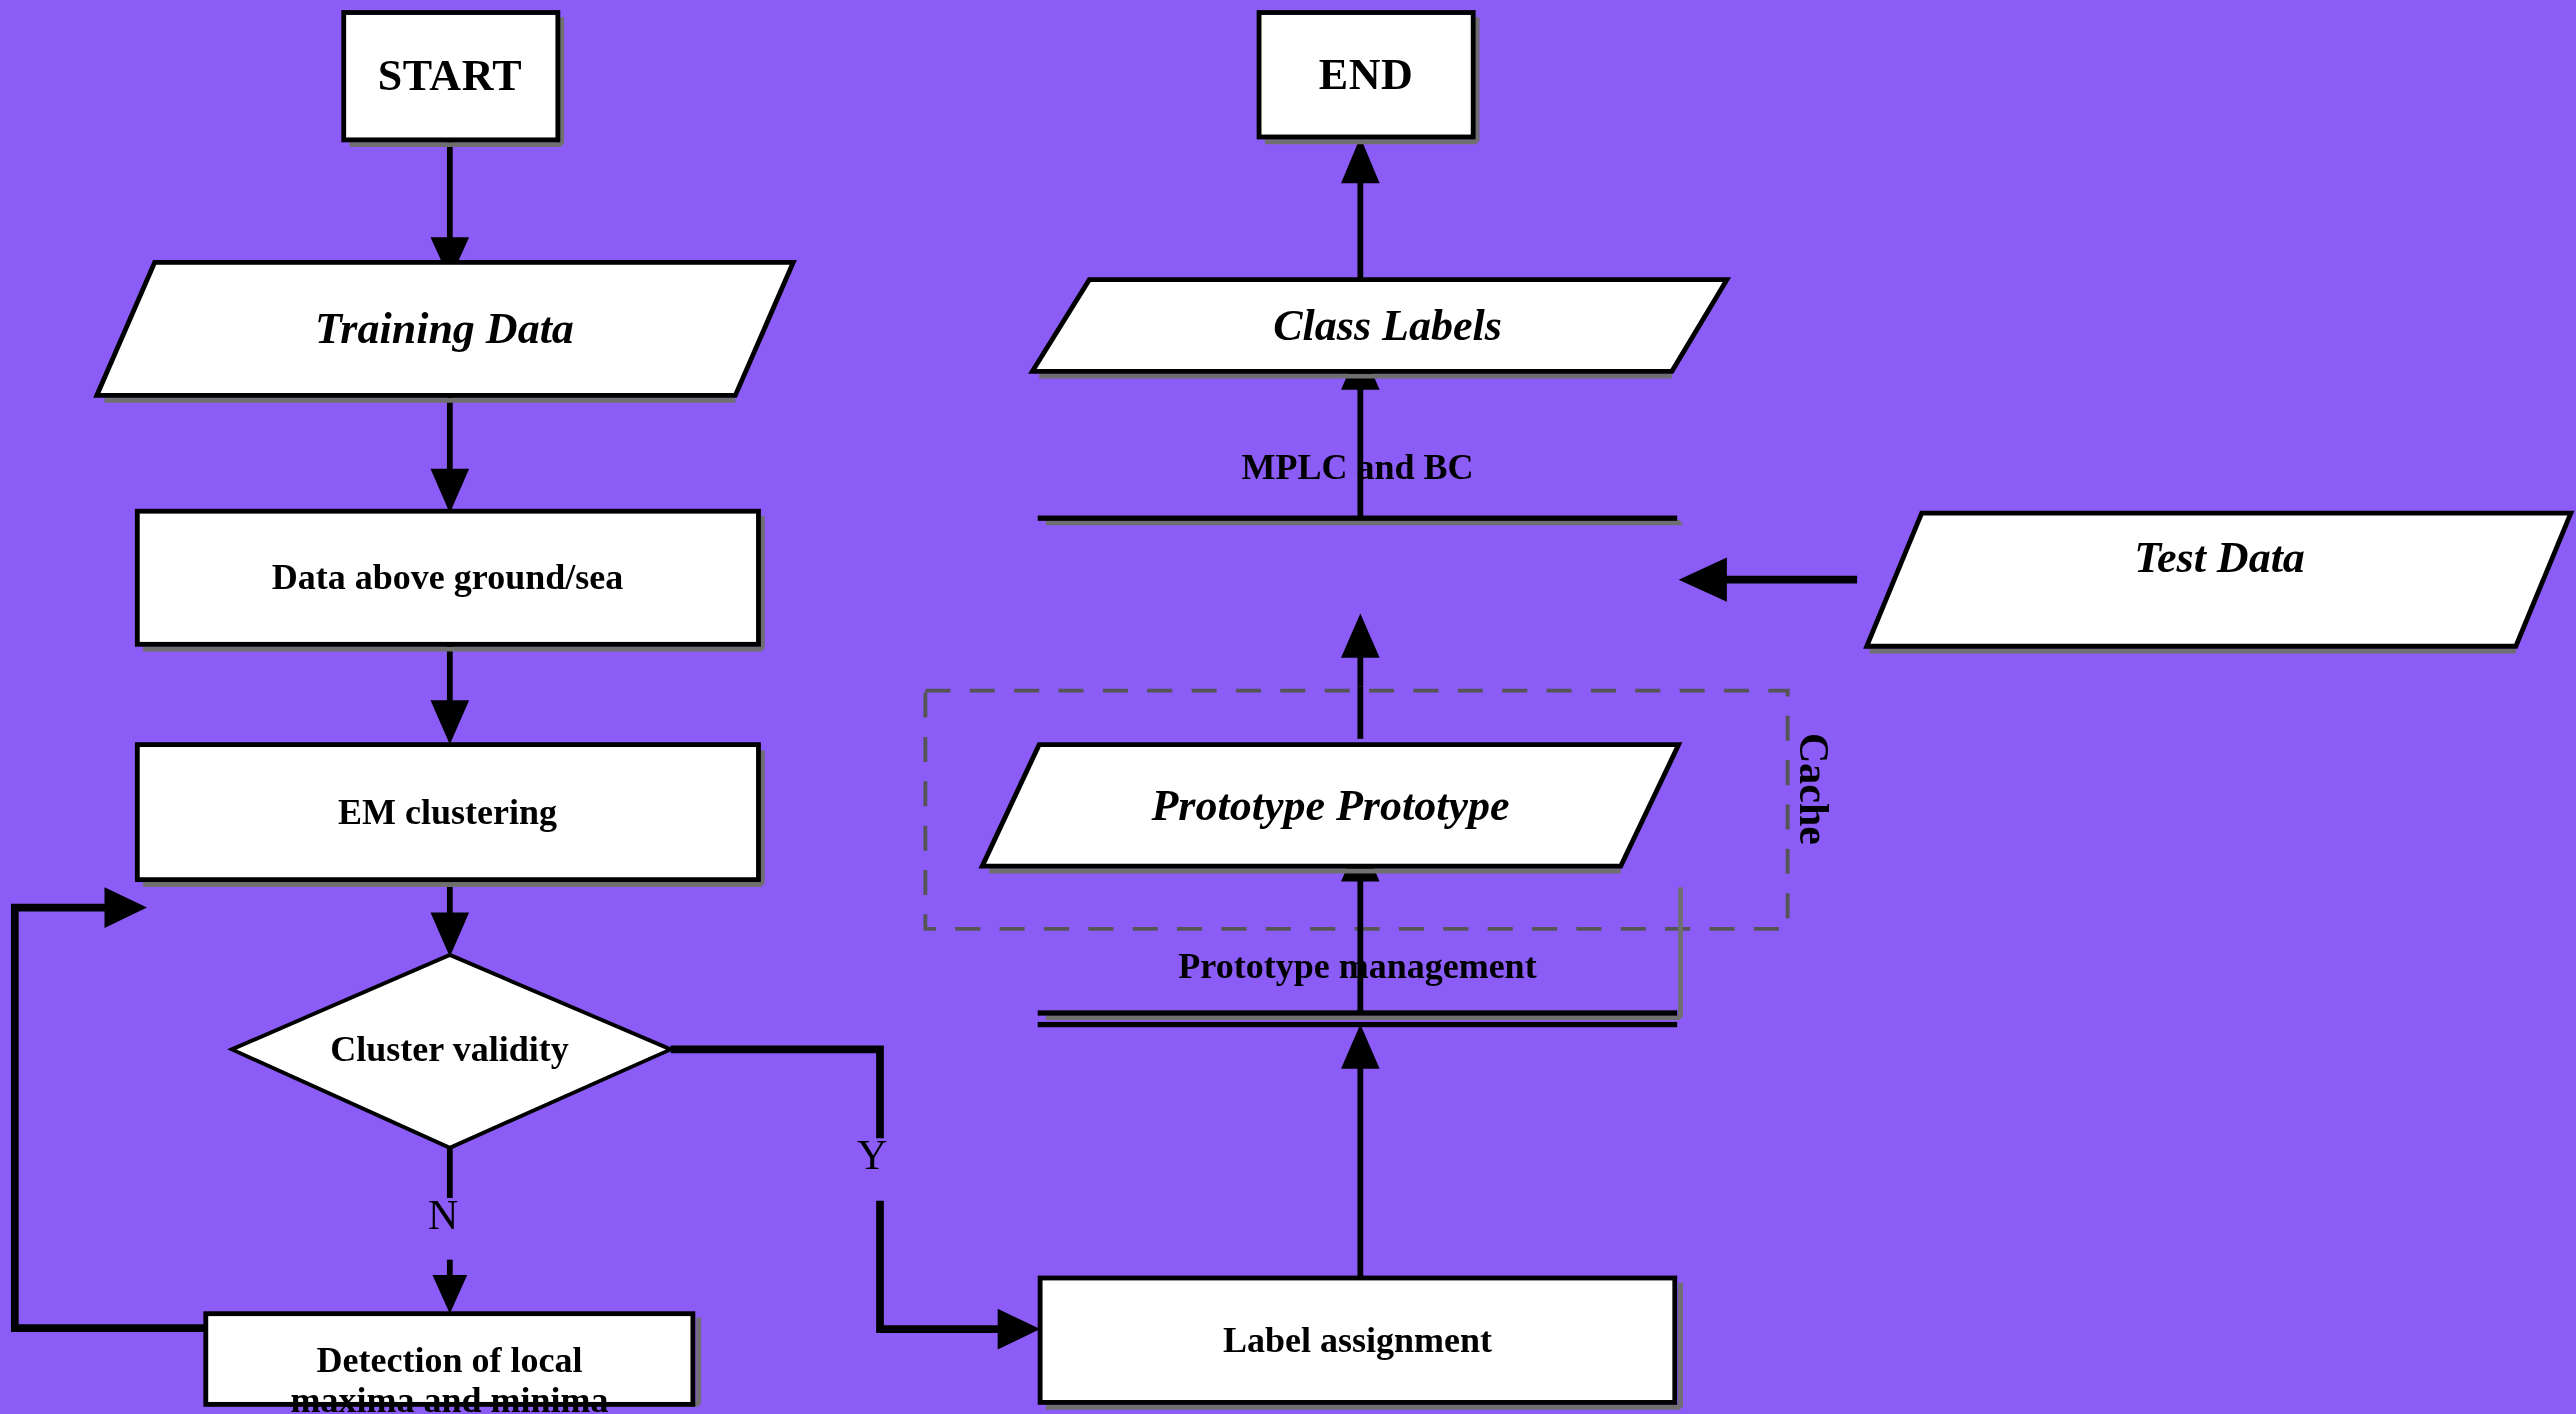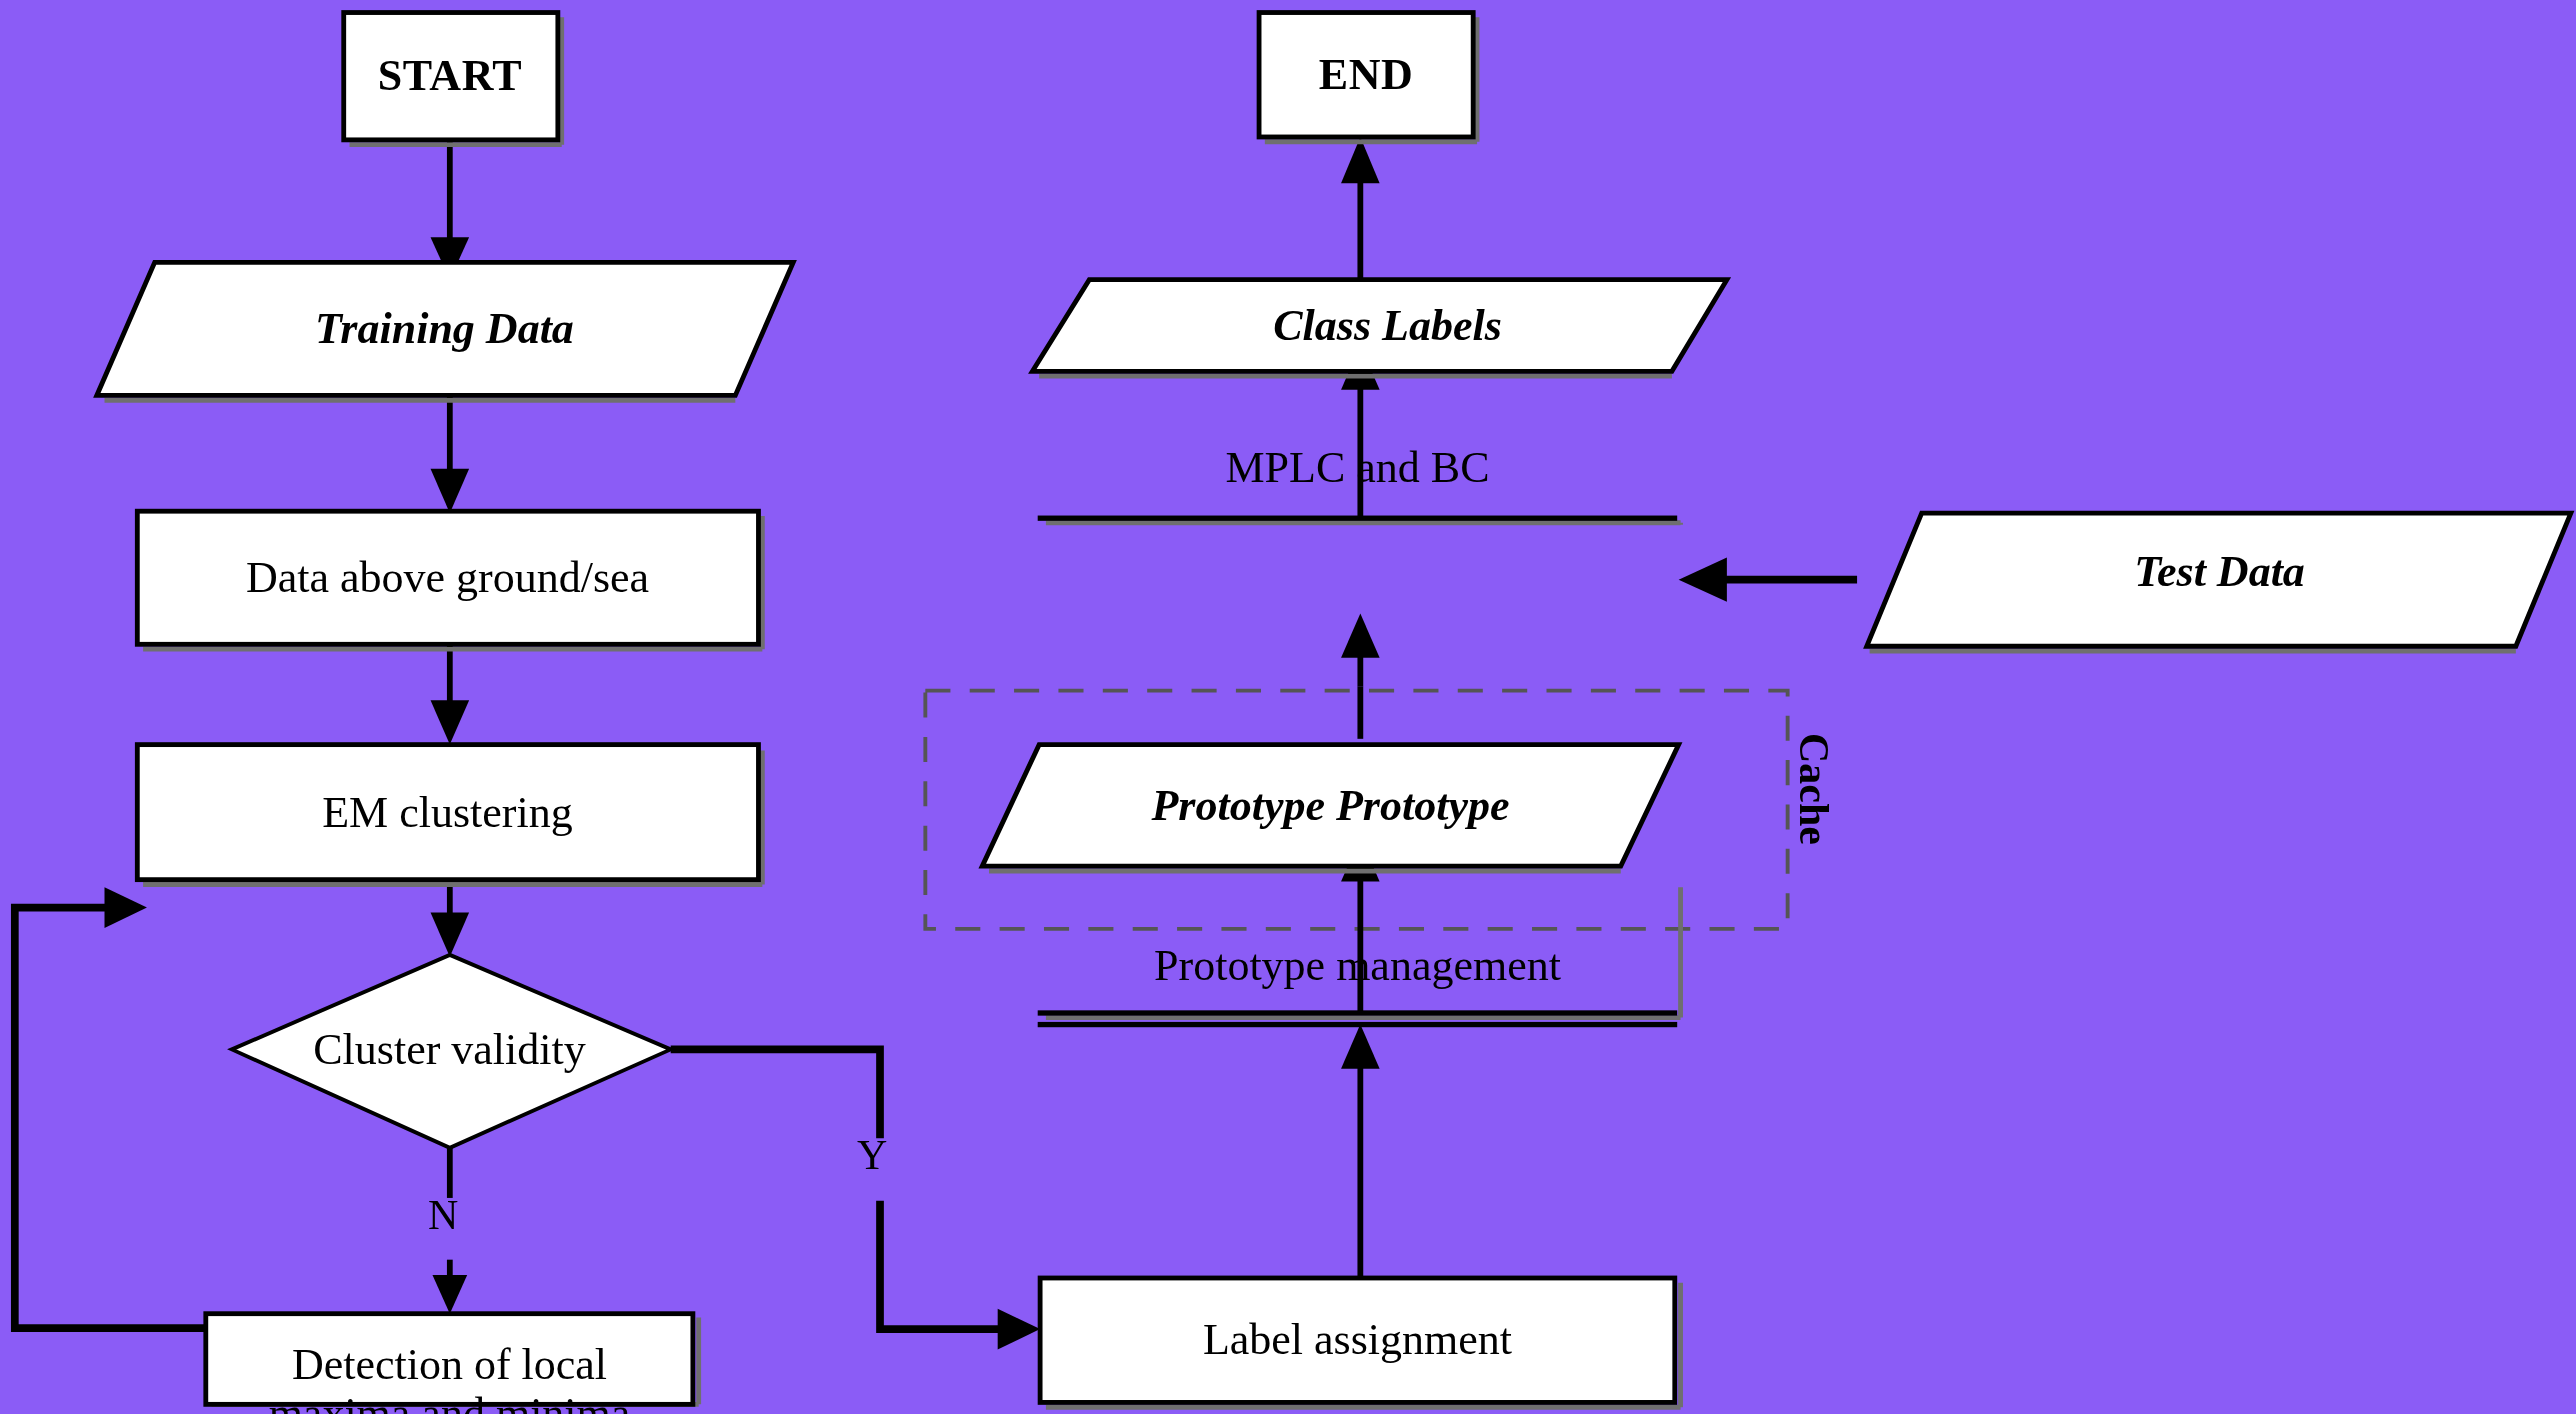--- a/index.html
+++ b/index.html
@@ -72,22 +72,22 @@
     font-weight: bold;
     font-size: 44px;
     letter-spacing: 0.5px;
   }
   .lbl-io {
     font-weight: bold;
     font-style: italic;
     font-size: 44px;
   }
   .lbl-process {
-    font-weight: normal;
-    font-size: 44px;
+    font-weight: bold;
+    font-size: 36px;
   }
   .edge-label {
     position: absolute;
     color: #000000;
     font-size: 42px;
     font-family: "Liberation Serif", "DejaVu Serif", serif;
     pointer-events: none;
   }
   .group-label {
     position: absolute;
@@ -292,21 +292,21 @@
 maxima and minima</div>
 
   <div class="node-label lbl-process" style="left:1040px; top:907px; width:635px; height:118px;">Prototype management</div>
 
   <div class="node-label lbl-process" style="left:1040px; top:1278px; width:635px; height:124px;">Label assignment</div>
 
   <div class="node-label lbl-io" style="left:1021px; top:745px; width:619px; height:122px;">Prototype Prototype</div>
 
   <div class="node-label lbl-process" style="left:1040px; top:417px; width:635px; height:101px;">MPLC and BC</div>
 
-  <div class="node-label lbl-io" style="left:1903px; top:505px; width:633px; height:133px;">Test Data</div>
+  <div class="node-label lbl-io" style="left:1903px; top:491px; width:633px; height:133px;">Test Data</div>
 
   <div class="node-label lbl-io" style="left:1071px; top:280px; width:633px; height:92px;">Class Labels</div>
 
   <div class="node-label lbl-terminal" style="left:1259px; top:12.5px; width:214px; height:124px;">END</div>
 
   <div class="edge-label" style="left:428px; top:1191px;">N</div>
 
   <div class="edge-label" style="left:857px; top:1131px;">Y</div>
 
   <div class="group-label" style="left:1838px; top:733px;">Cache</div>

